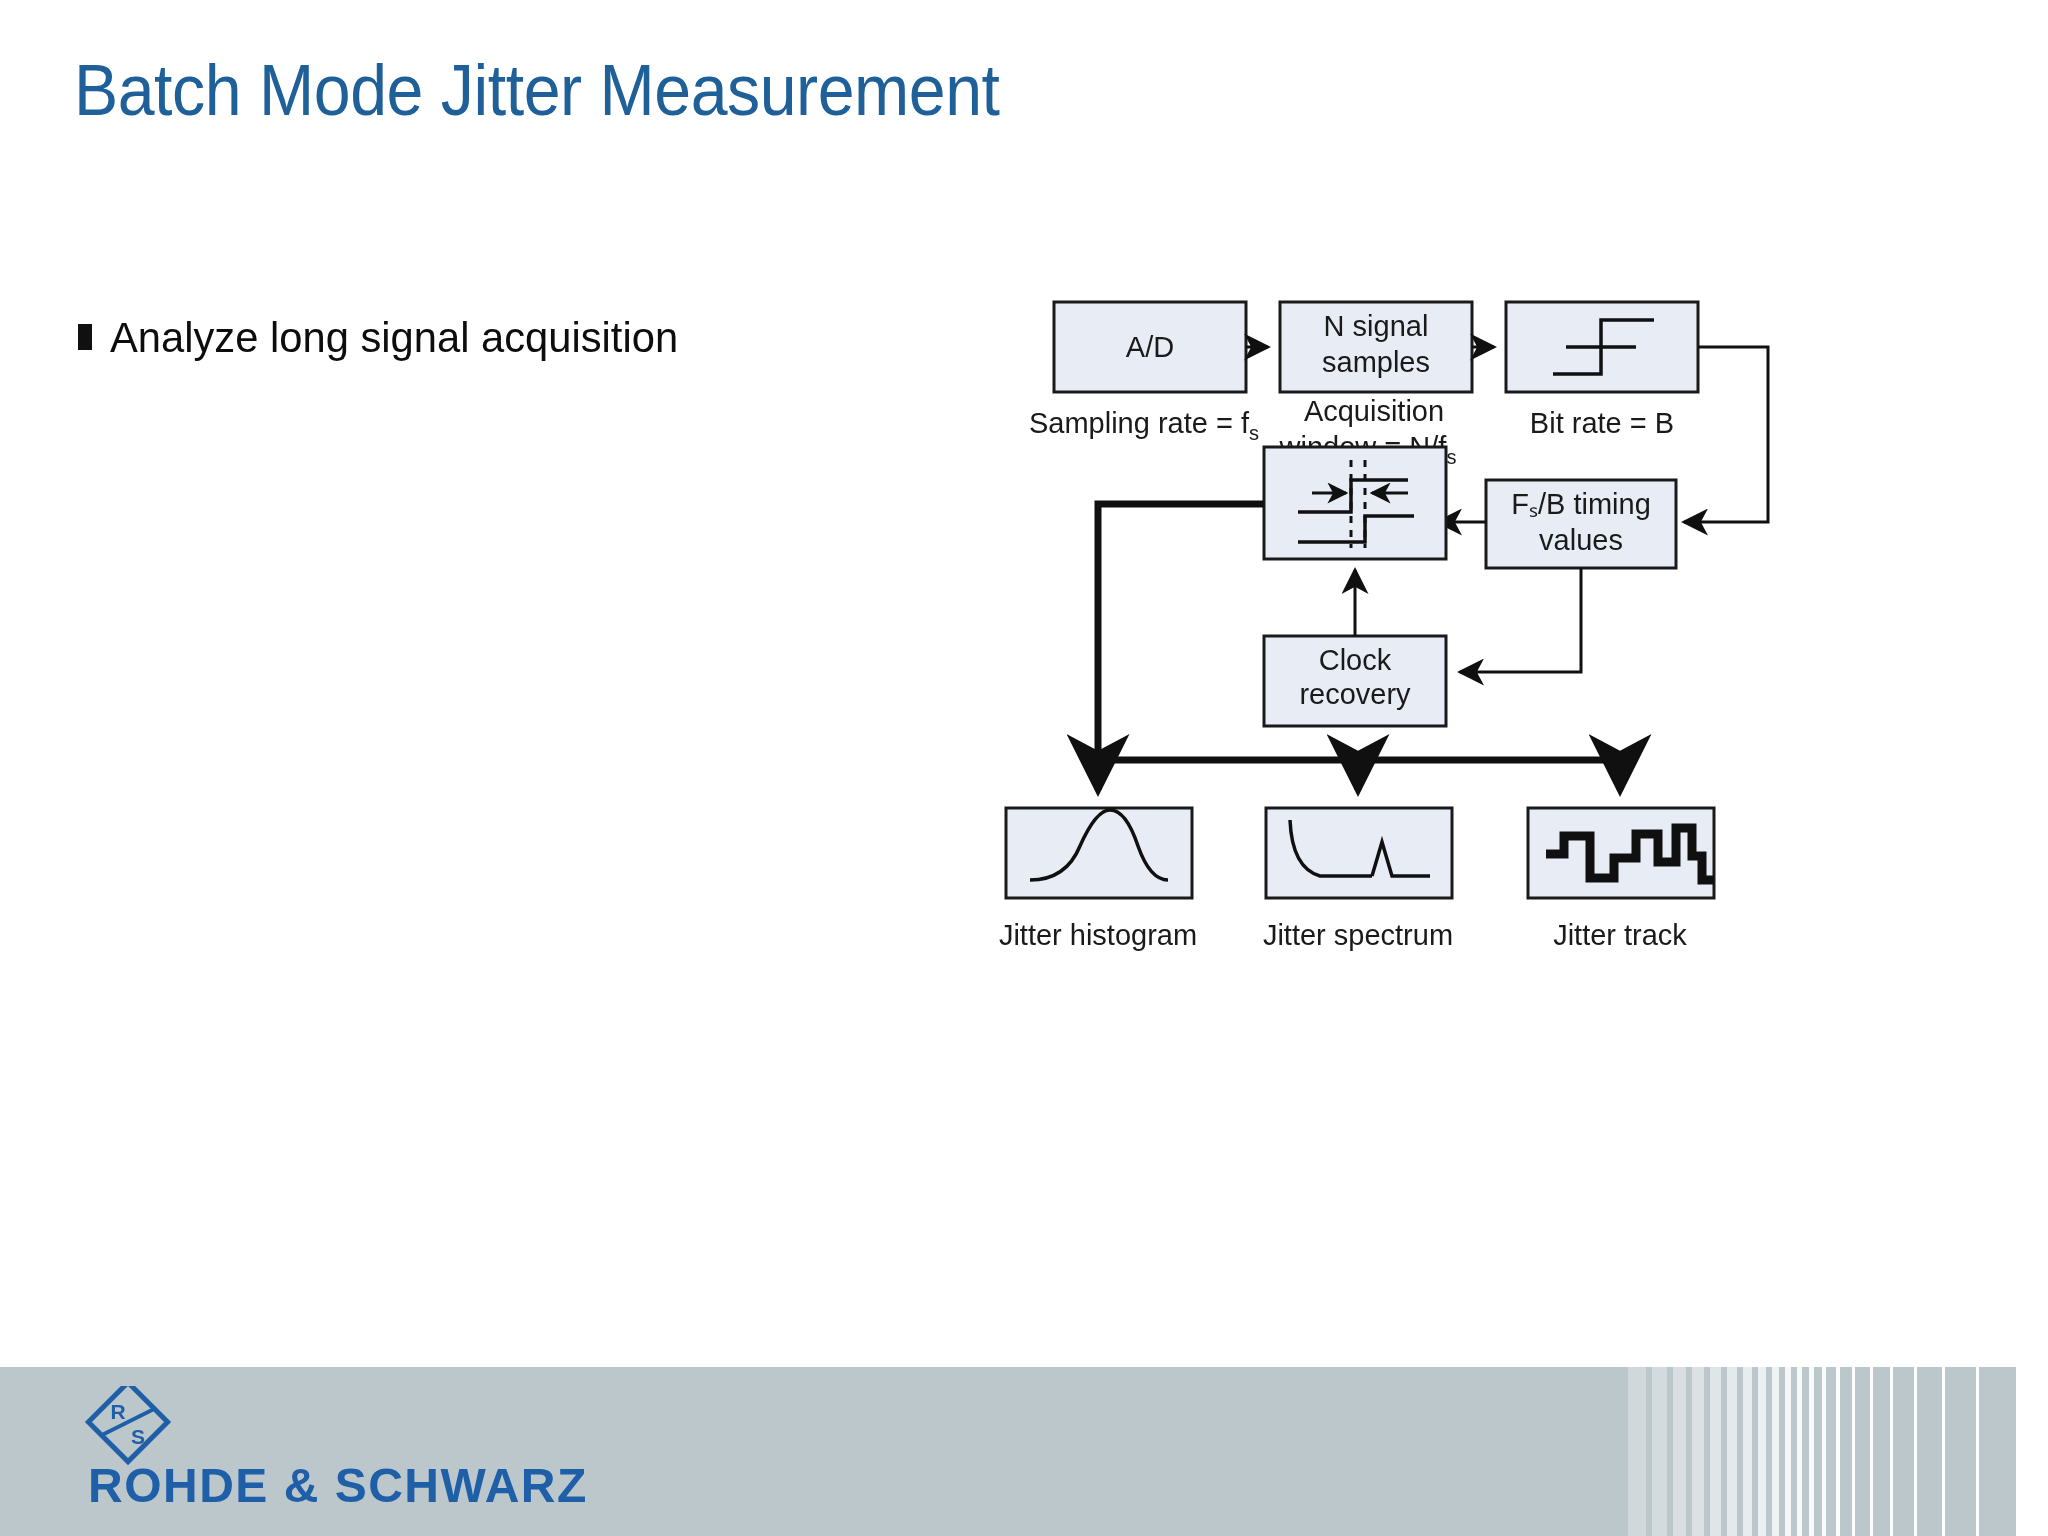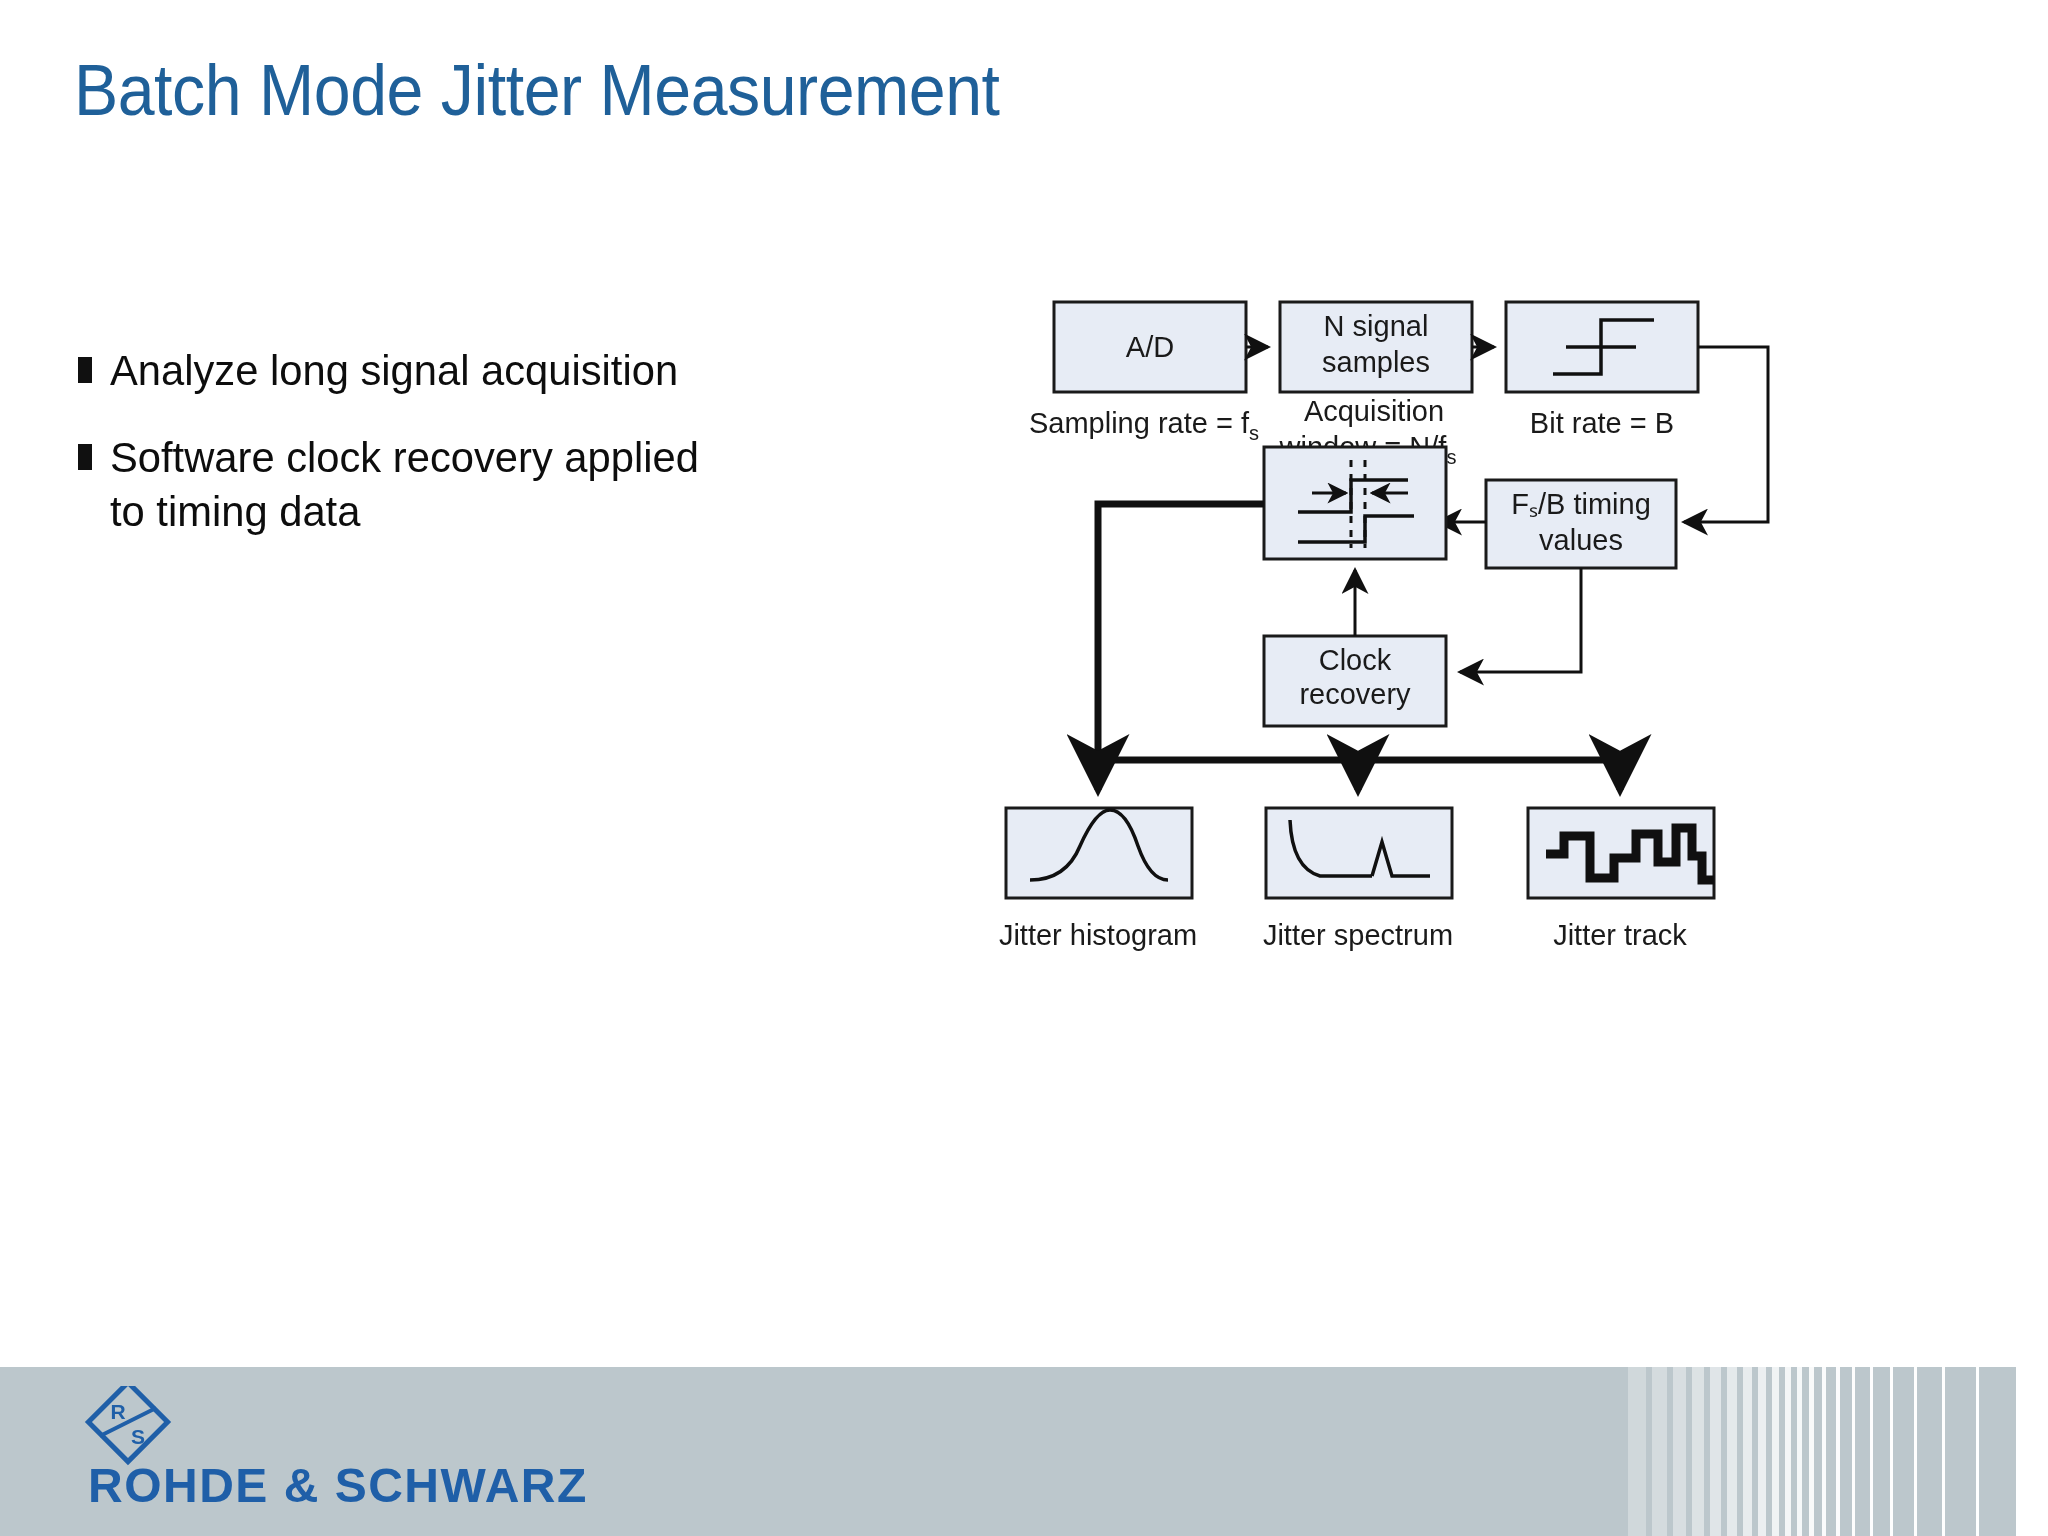--- a/index.html
+++ b/index.html
@@ -34,21 +34,20 @@
   #bullet-list {
     position: absolute;
     left: 78px;
     top: 310px;
     width: 780px;
   }
   .bullet-row {
     display: flex;
     align-items: flex-start;
     margin-bottom: 6px;
-    margin-top: 33px;
   }
   .bullet-marker {
     width: 14px;
     min-width: 14px;
     height: 26px;
     background: #101010;
     margin-top: 14px;
     margin-right: 18px;
   }
   .bullet-text {
@@ -100,25 +99,20 @@
 
 <div id="slide-title">Batch Mode Jitter Measurement</div>
 
 <div id="bullet-list">
 
   <div class="bullet-row">
     <span class="bullet-marker"></span>
     <span class="bullet-text">Analyze long signal acquisition</span>
   </div>
 
-  <div class="bullet-row">
-    <span class="bullet-marker"></span>
-    <span class="bullet-text">Software clock recovery applied
-to timing data</span>
-  </div>
 
 
 </div>
 
 <div id="diagram">
 <svg width="1060" height="830" viewBox="0 0 1060 830" xmlns="http://www.w3.org/2000/svg">
   <defs>
     <marker id="ah" markerWidth="9" markerHeight="9" refX="8" refY="4.5" orient="auto" markerUnits="strokeWidth">
       <path d="M0,0 L9,4.5 L0,9 L2.4,4.5 Z" fill="#101010"></path>
     </marker>

